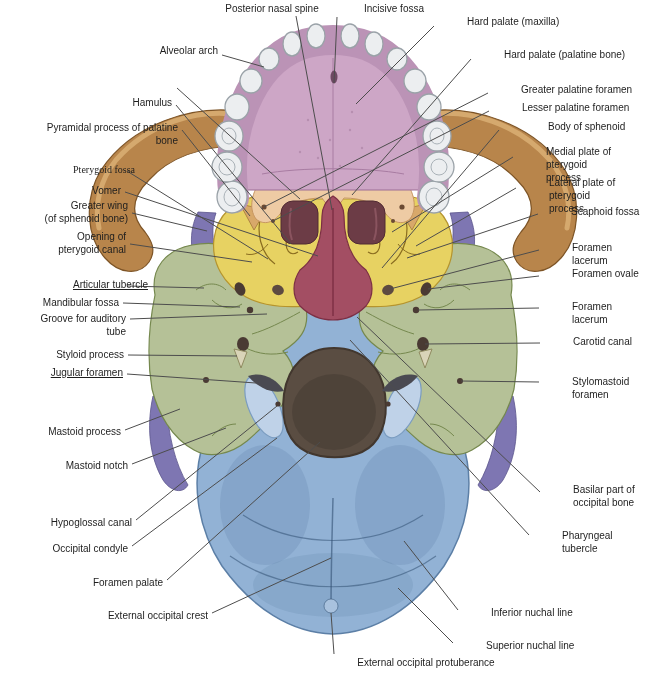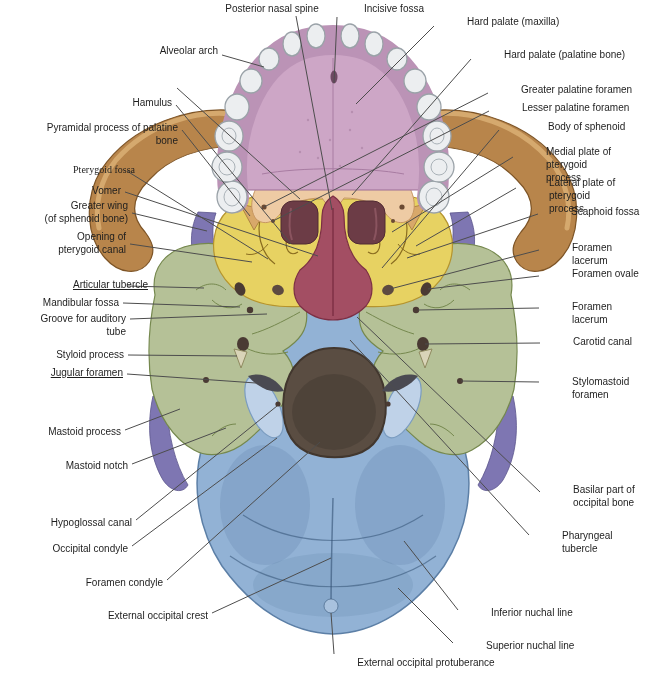--- a/index.html
+++ b/index.html
@@ -255,21 +255,21 @@
 (of sphenoid bone)</div>
       <div class="label left" style="right: 502px; top: 278px; text-decoration: underline;">Articular tubercle</div>
       <div class="label left" style="right: 531px; top: 296px;">Mandibular fossa</div>
       <div class="label left" style="right: 524px; top: 312px;">Groove for auditory tube</div>
       <div class="label left" style="right: 526px; top: 348px;">Styloid process</div>
       <div class="label left" style="right: 527px; top: 366px; text-decoration: underline;">Jugular foramen</div>
       <div class="label left" style="right: 529px; top: 425px;">Mastoid process</div>
       <div class="label left" style="right: 522px; top: 459px;">Mastoid notch</div>
       <div class="label left" style="right: 518px; top: 516px;">Hypoglossal canal</div>
       <div class="label left" style="right: 522px; top: 542px;">Occipital condyle</div>
-      <div class="label left" style="right: 487px; top: 576px;">Foramen condyle</div>
+      <div class="label left" style="right: 487px; top: 576px;">Foramen palate</div>
       <div class="label left" style="right: 442px; top: 609px;">External occipital crest</div>
       <div class="label right" style="left: 438px; top: 15px;">Hard palate (maxilla)</div>
       <div class="label right" style="left: 475px; top: 48px;">Hard palate (palatine bone)</div>
       <div class="label right" style="left: 492px; top: 83px;">Greater palatine foramen</div>
       <div class="label right" style="left: 493px; top: 101px;">Lesser palatine foramen</div>
       <div class="label right" style="left: 503px; top: 120px; padding-left: 16px;">Body of sphenoid</div>
       <div class="label right" style="left: 517px; top: 145px;">Medial plate of pterygoid
 process</div>
       <div class="label right" style="left: 520px; top: 176px;">Lateral plate of pterygoid
 process</div>

